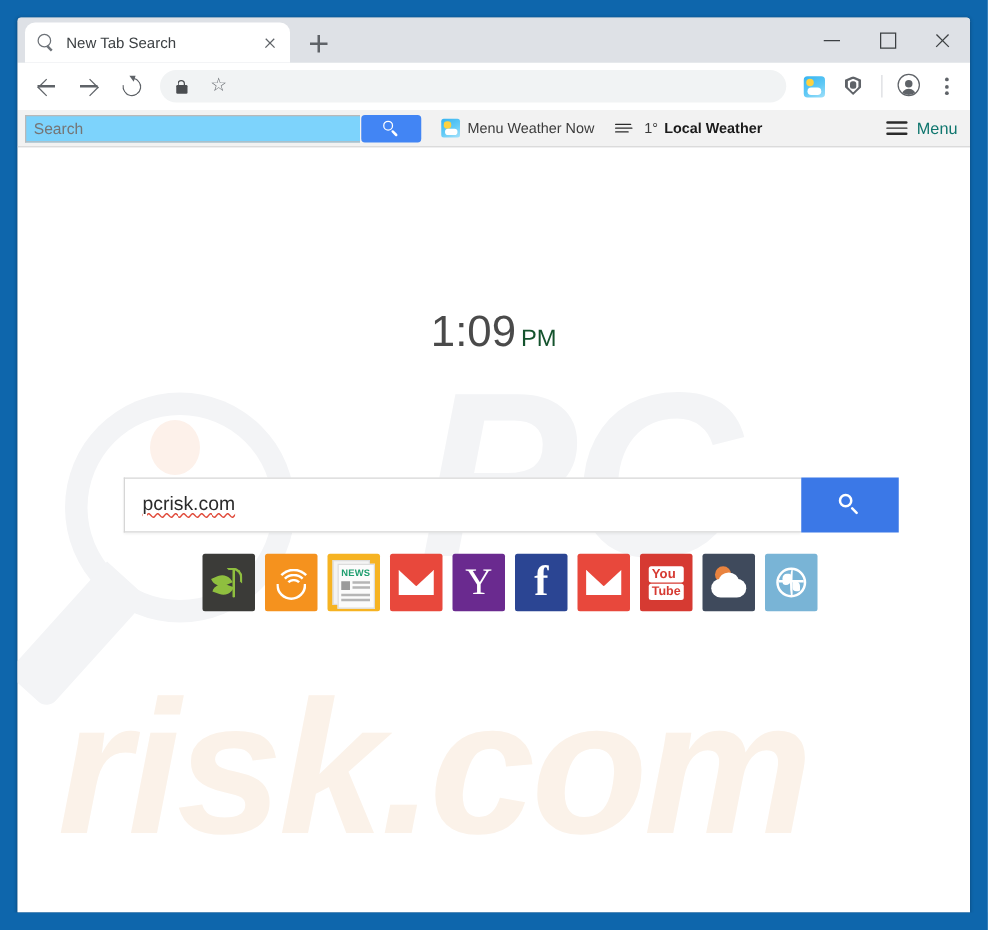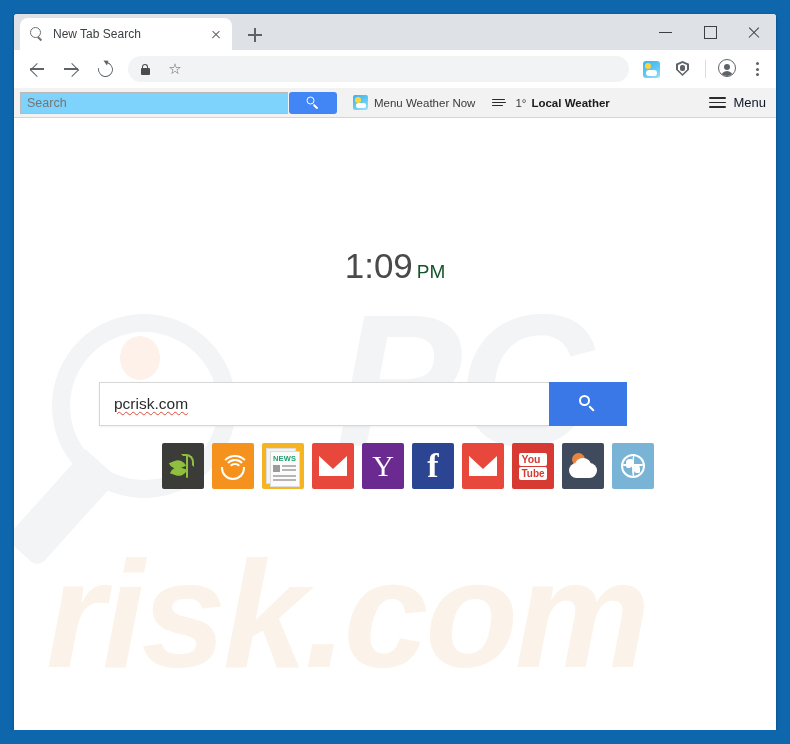--- a/index.html
+++ b/index.html
@@ -453,21 +453,21 @@
   .tb-lines span:nth-child(1) { top: 2px;   width: 13px; }
   .tb-lines span:nth-child(2) { top: 5.2px; width: 14px; }
   .tb-lines span:nth-child(3) { top: 8.4px; width: 11px; }
   .tb-temp { font-size: 11.5px; color: #3b3b3b; margin-right: 5px; }
   .tb-strong { font-weight: bold; font-size: 11.5px; color: #1b1b1b; }
   .tb-spacer { flex: 1 1 auto; }
   .tb-menu {
     display: flex;
     align-items: center;
     font-size: 13px;
-    color: #0f172a;
+    color: #0f766e;
     cursor: pointer;
     margin-right: 2px;
   }
   .hamb {
     width: 17px; height: 13px;
     margin-right: 7px;
     position: relative;
     flex: 0 0 17px;
   }
   .hamb span {
@@ -570,21 +570,21 @@
     font-size: 19px;
     color: #14532d;
     margin-left: 4px;
   }
 
   
   .search-row {
     position: absolute;
     left: 85px;
     top: 264px;
-    width: 528px;
+    width: 620px;
     height: 44px;
     display: flex;
   }
   .search-field {
     flex: 1 1 auto;
     height: 44px;
     border: 1px solid #d6d6d6;
     border-right: none;
     background: #fff;
     box-sizing: border-box;

